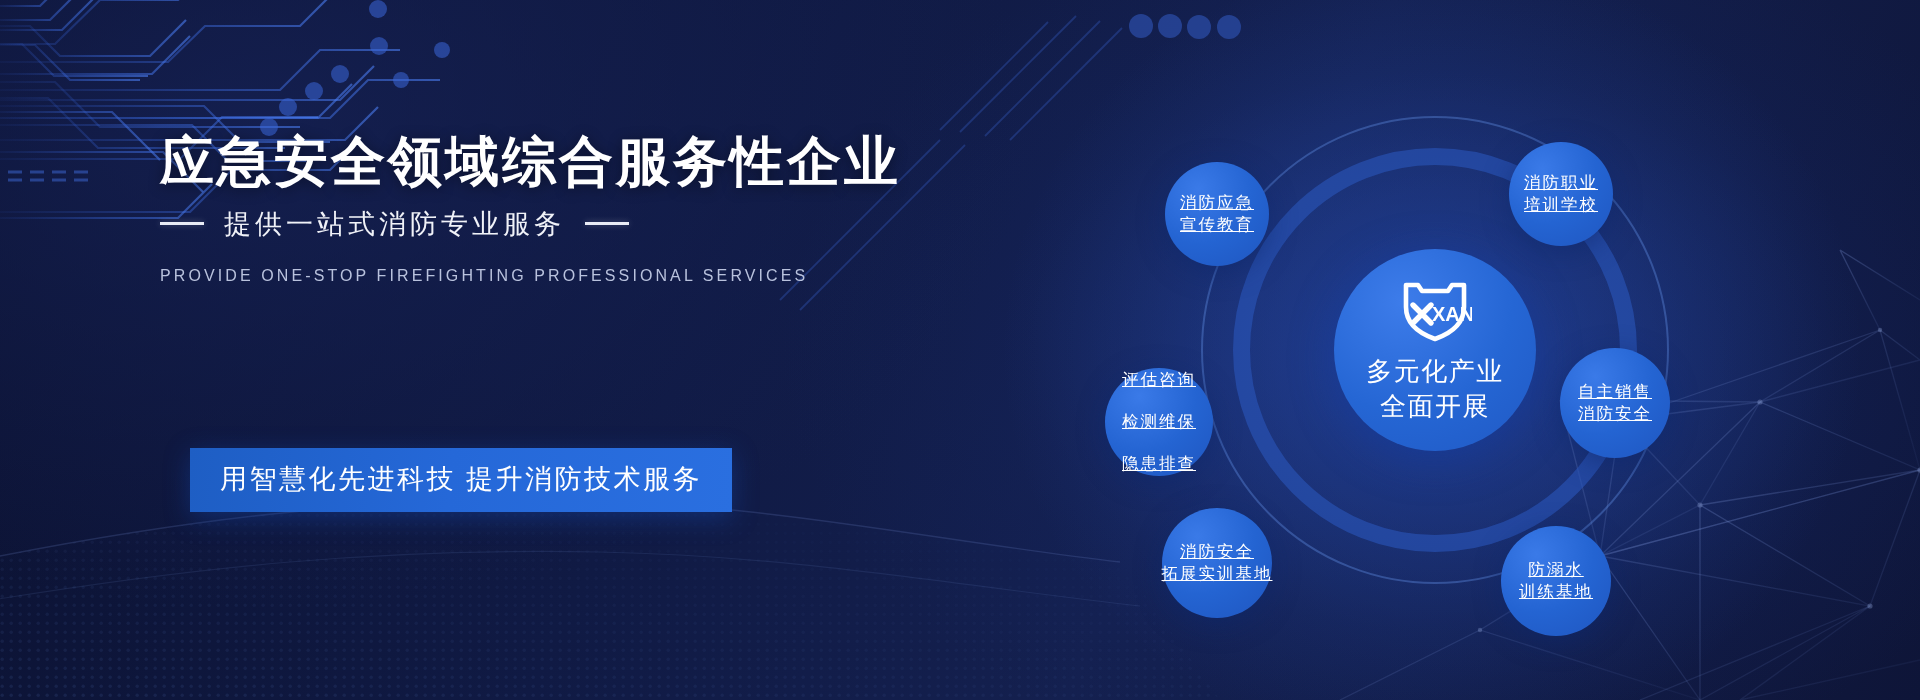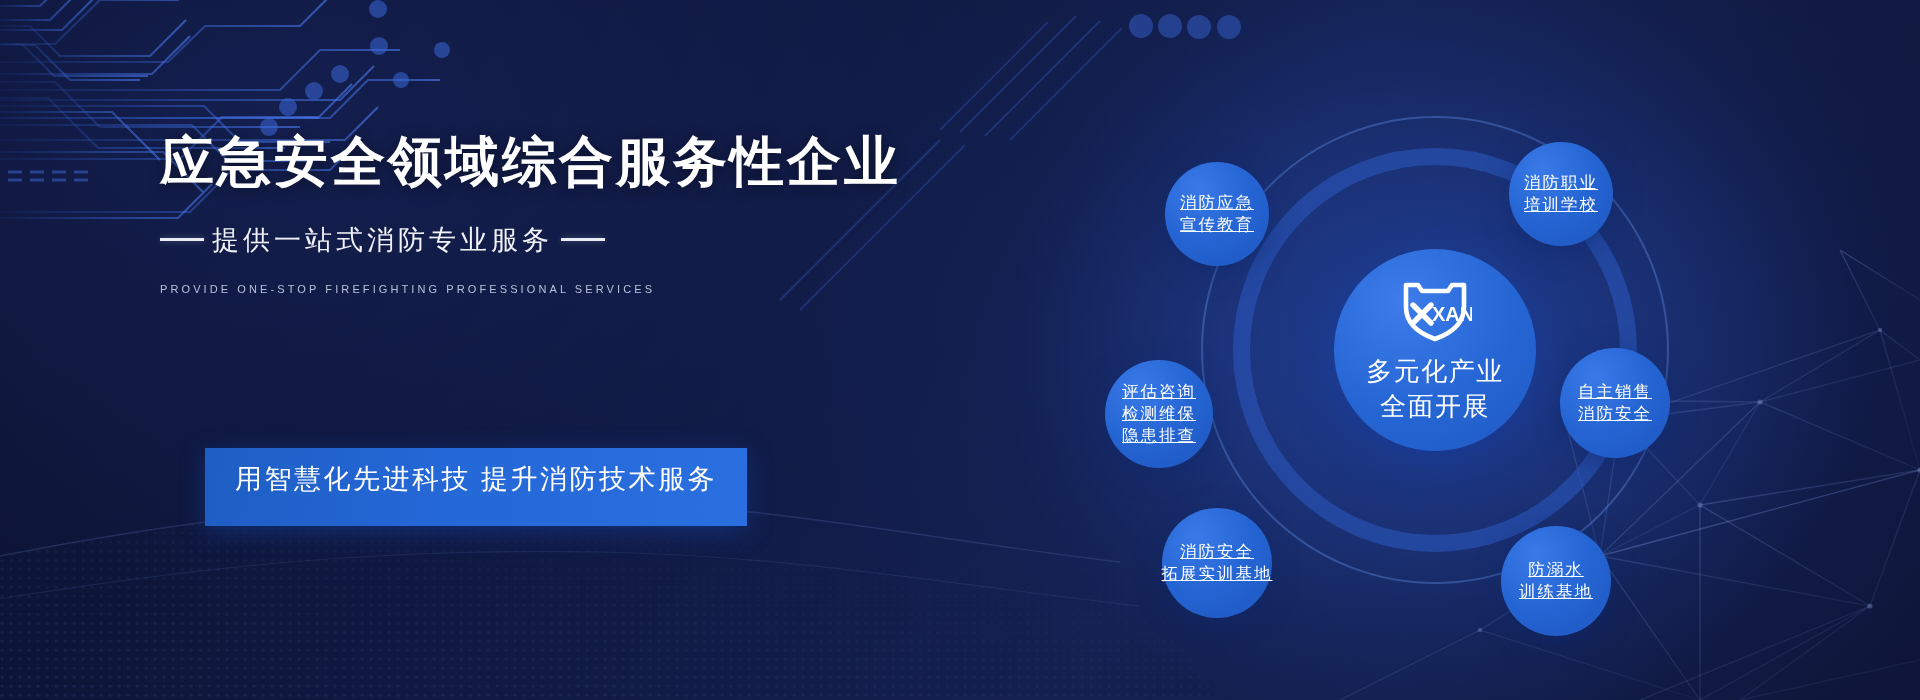--- a/index.html
+++ b/index.html
@@ -22,40 +22,39 @@
   .layer { position:absolute; inset:0; pointer-events:none; }
 
   
   .textblock { position:absolute; left:160px; top:130px; width:760px; }
   .headline {
     font-size:54px; font-weight:bold; color:#ffffff;
     letter-spacing:3px; line-height:1.18; white-space:nowrap;
     text-shadow:0 2px 14px rgba(0,0,0,0.45);
   }
   .subline {
-    display:flex; align-items:center; gap:8px;
-    margin-top:28px; white-space:nowrap;
+    display:flex; align-items:center; gap:20px;
+    margin-top:12px; white-space:nowrap;
   }
   .subline .dash {
     display:block; width:44px; height:3px; background:#e9ecf5; flex:none;
     box-shadow:0 0 6px rgba(255,255,255,0.25);
   }
   .subline .sub-cn {
     font-size:27px; color:#f0f2f8; letter-spacing:4px; font-weight:400;
   }
   .eng {
-    margin-top:25px; font-size:11px; color:#b9c2dd;
+    margin-top:25px; font-size:16px; color:#b9c2dd;
     letter-spacing:3.1px; font-weight:500; white-space:nowrap;
   }
   .cta {
     position:absolute; left:190px; top:448px;
     background:linear-gradient(95deg,#1e5ec4 0%, #2568d8 48%, #2a6fe0 100%);
-    padding:13px 30px 29px 30px;
+    padding:13px 30px 15px 30px;
     box-shadow:0 6px 26px rgba(20,70,170,0.45);
-    margin-left:15px;
   }
   .cta-text {
     font-size:27px; color:#ffffff; letter-spacing:2.5px;
     white-space:nowrap; font-weight:500;
   }
 
   
   #diagram { position:absolute; left:1105px; top:60px; width:660px; height:580px; }
   .ring {
     position:absolute; border-radius:50%;
@@ -86,21 +85,21 @@
     box-shadow:0 8px 40px rgba(20,60,160,0.6);
   }
   .node-center .node-line { font-size:26px; letter-spacing:1.5px; }
   .logo { margin-bottom:11px; }
 
   .node-sat { width:auto;text-decoration:underline; }
   .node-sat .node-line { font-size:16.5px; }
 
   .n-tl { width:104px; height:104px; left:60px;  top:102px; }
   .n-tr { width:104px; height:104px; left:404px; top:82px;  }
-  .n-l  { width:108px; height:108px; left:0px;   top:300px; }
+  .n-l  { width:108px; height:108px; left:0px;   top:308px;gap:20px; }
   .n-r  { width:110px; height:110px; left:455px; top:288px; }
   .n-bl { width:110px; height:110px; left:57px;  top:448px; }
   .n-br { width:110px; height:110px; left:396px; top:466px; }
 </style>
 </head>
 <body>
 
 <div id="banner">
 
   <svg class="layer" width="1920" height="700" viewBox="0 0 1920 700">

